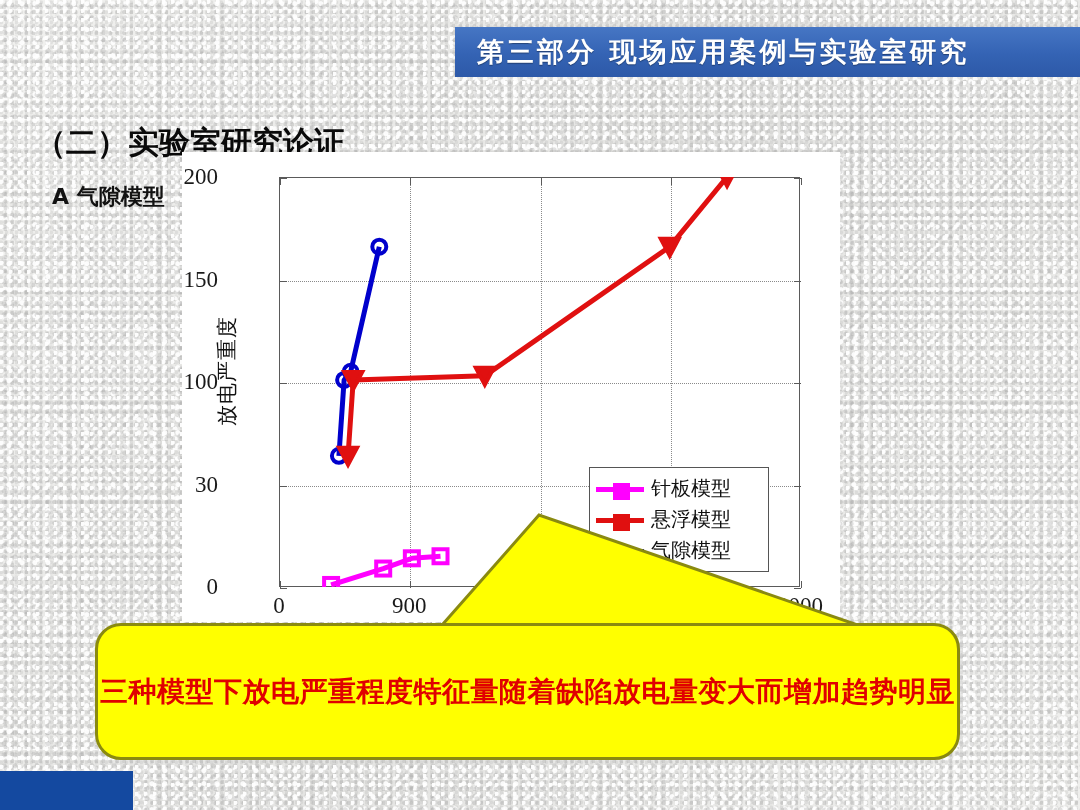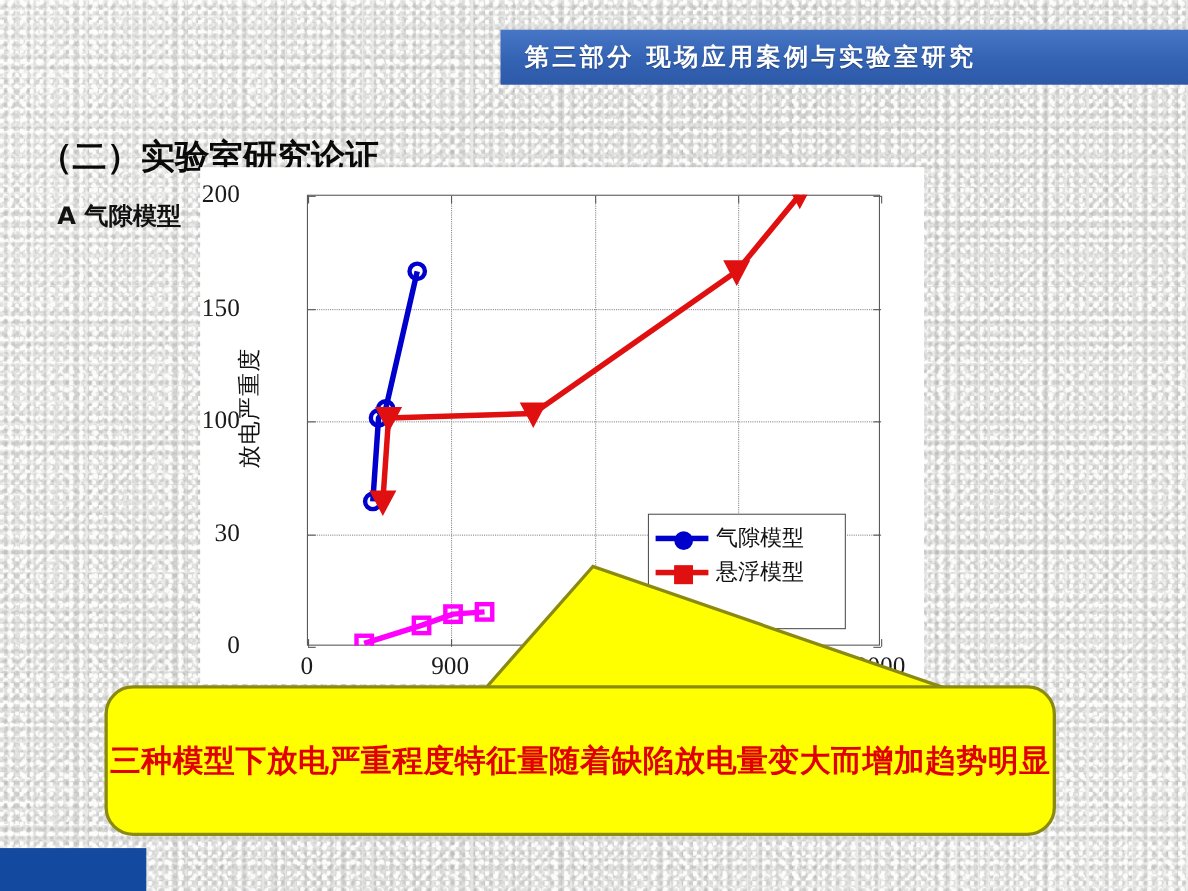--- a/index.html
+++ b/index.html
@@ -22,21 +22,21 @@
       linear-gradient(120deg,#f1f1ef 0%,#e4e4e2 50%,#efefed 100%);
     background-size:9px 9px,11px 11px,13px 13px,7px 7px,10px 10px,5px 5px,100% 100%;
   }
   
   #header-banner{
     position:absolute;left:455px;top:27px;width:625px;height:50px;
     background:linear-gradient(180deg,#4676c4 0%,#3463b4 55%,#2d59a8 100%);
     display:flex;align-items:center;
   }
   #header-banner .title{
-    color:#ffffff;font-size:22px;font-weight:bold;letter-spacing:3px;
+    color:#ffffff;font-size:27px;font-weight:bold;letter-spacing:3px;
     margin-left:22px;white-space:nowrap;
     font-family:"DejaVu Sans","Liberation Sans",sans-serif;
     text-shadow:0 1px 1px rgba(0,0,0,.35);
   }
   
   #slide-title{
     position:absolute;left:35px;top:122px;
     font-size:31px;font-weight:bold;color:#0a0a0a;letter-spacing:0px;
     font-family:"DejaVu Sans","Liberation Sans",sans-serif;
   }
@@ -185,32 +185,39 @@
         <div class="xtick-label" style="left: 97px; top: 441px;">0</div>
         <div class="xtick-label" style="left: 227.25px; top: 441px;">900</div>
         <div class="xtick-label" style="left: 357.5px; top: 441px;">1000</div>
         <div class="xtick-label" style="left: 487.75px; top: 441px;">1500</div>
         <div class="xtick-label" style="left: 618px; top: 441px;">2000</div>
       </div>
 
     <div id="legend">
       <div class="legend-row">
         <span class="legend-swatch">
-          <span class="legend-line" style="background:#0000cc"></span>
-          <span class="legend-marker" style="background:#0000cc;border:2px solid #0000cc;border-radius:50%"></span>
+          <span class="legend-line" style="background:#ff00ff"></span>
+          <span class="legend-marker" style="background:#ff00ff;border:2px solid #ff00ff"></span>
         </span>
-        <span class="legend-text">气隙模型</span>
+        <span class="legend-text">针板模型</span>
       </div>
       <div class="legend-row">
         <span class="legend-swatch">
           <span class="legend-line" style="background:#e01010"></span>
           <span class="legend-marker" style="background:#e01010;border:2px solid #e01010"></span>
         </span>
         <span class="legend-text">悬浮模型</span>
       </div>
+      <div class="legend-row">
+        <span class="legend-swatch">
+          <span class="legend-line" style="background:#0000cc"></span>
+          <span class="legend-marker" style="background:#0000cc;border:2px solid #0000cc;border-radius:50%"></span>
+        </span>
+        <span class="legend-text">气隙模型</span>
+      </div>
     </div>
   </div>
 </div>
 
 <svg id="callout-tail">
   <polygon points="539,515 420,650 930,650" fill="#ffff00" stroke="#8a8a10" stroke-width="3"></polygon>
 </svg>
 
 <div id="callout-box">
   <div id="callout-text">三种模型下放电严重程度特征量随着缺陷放电量变大而增加趋势明显</div>

